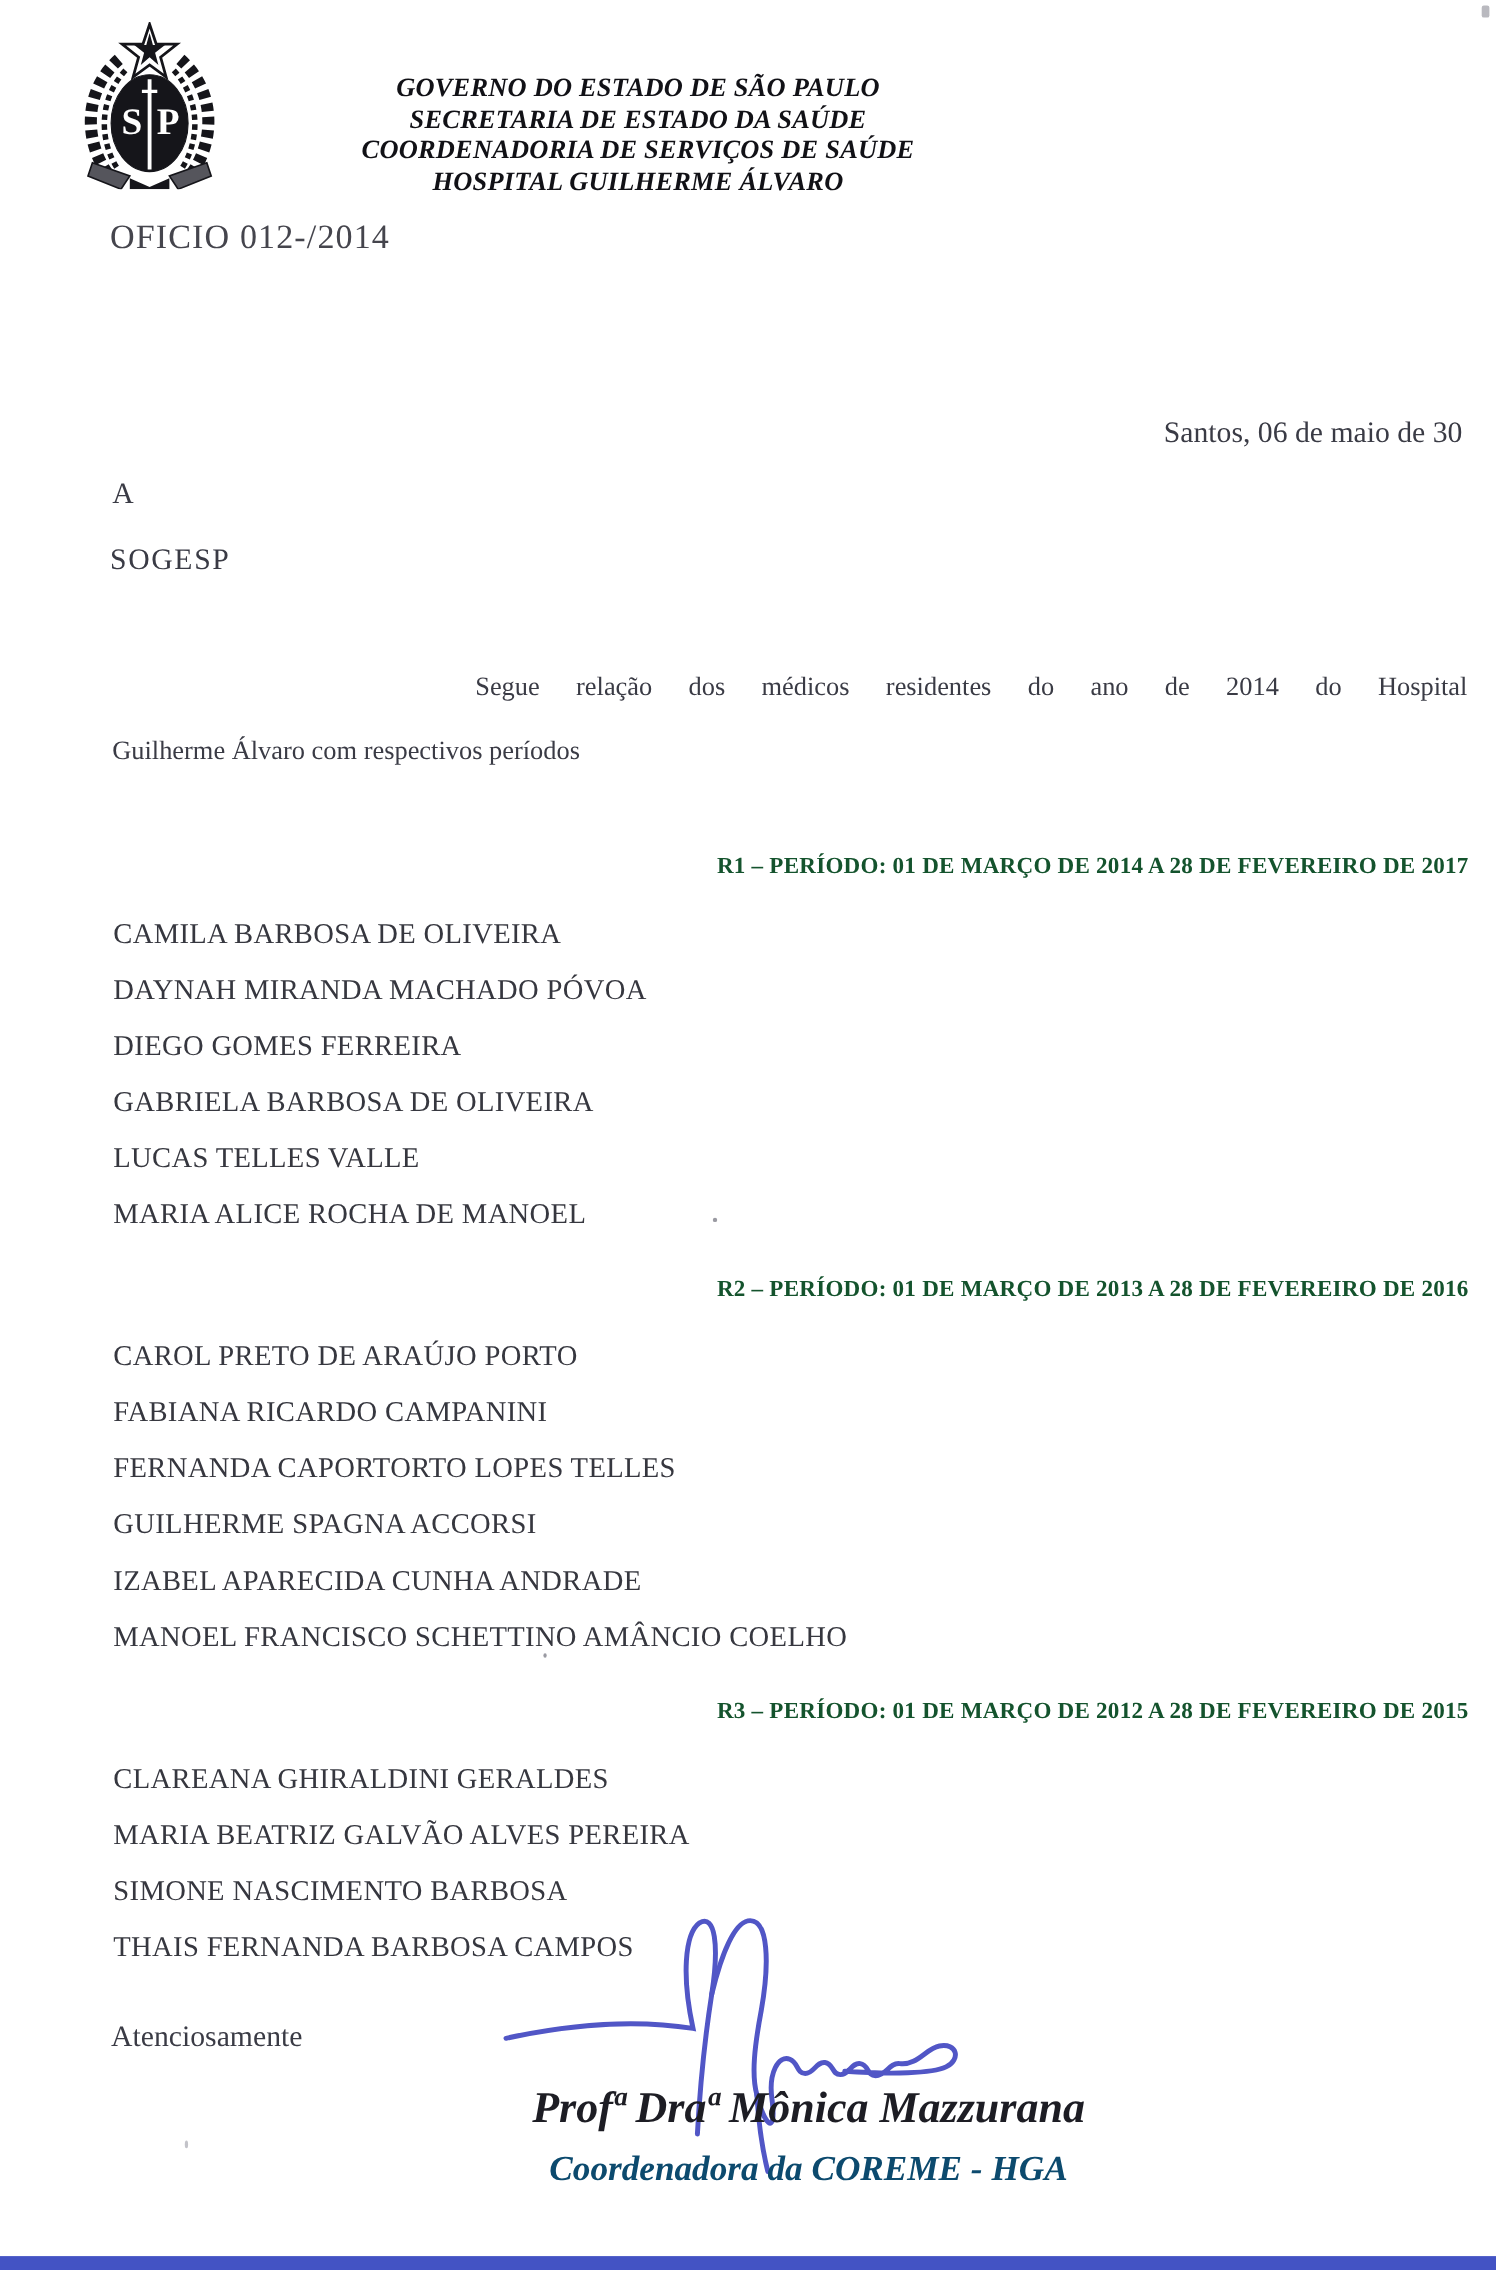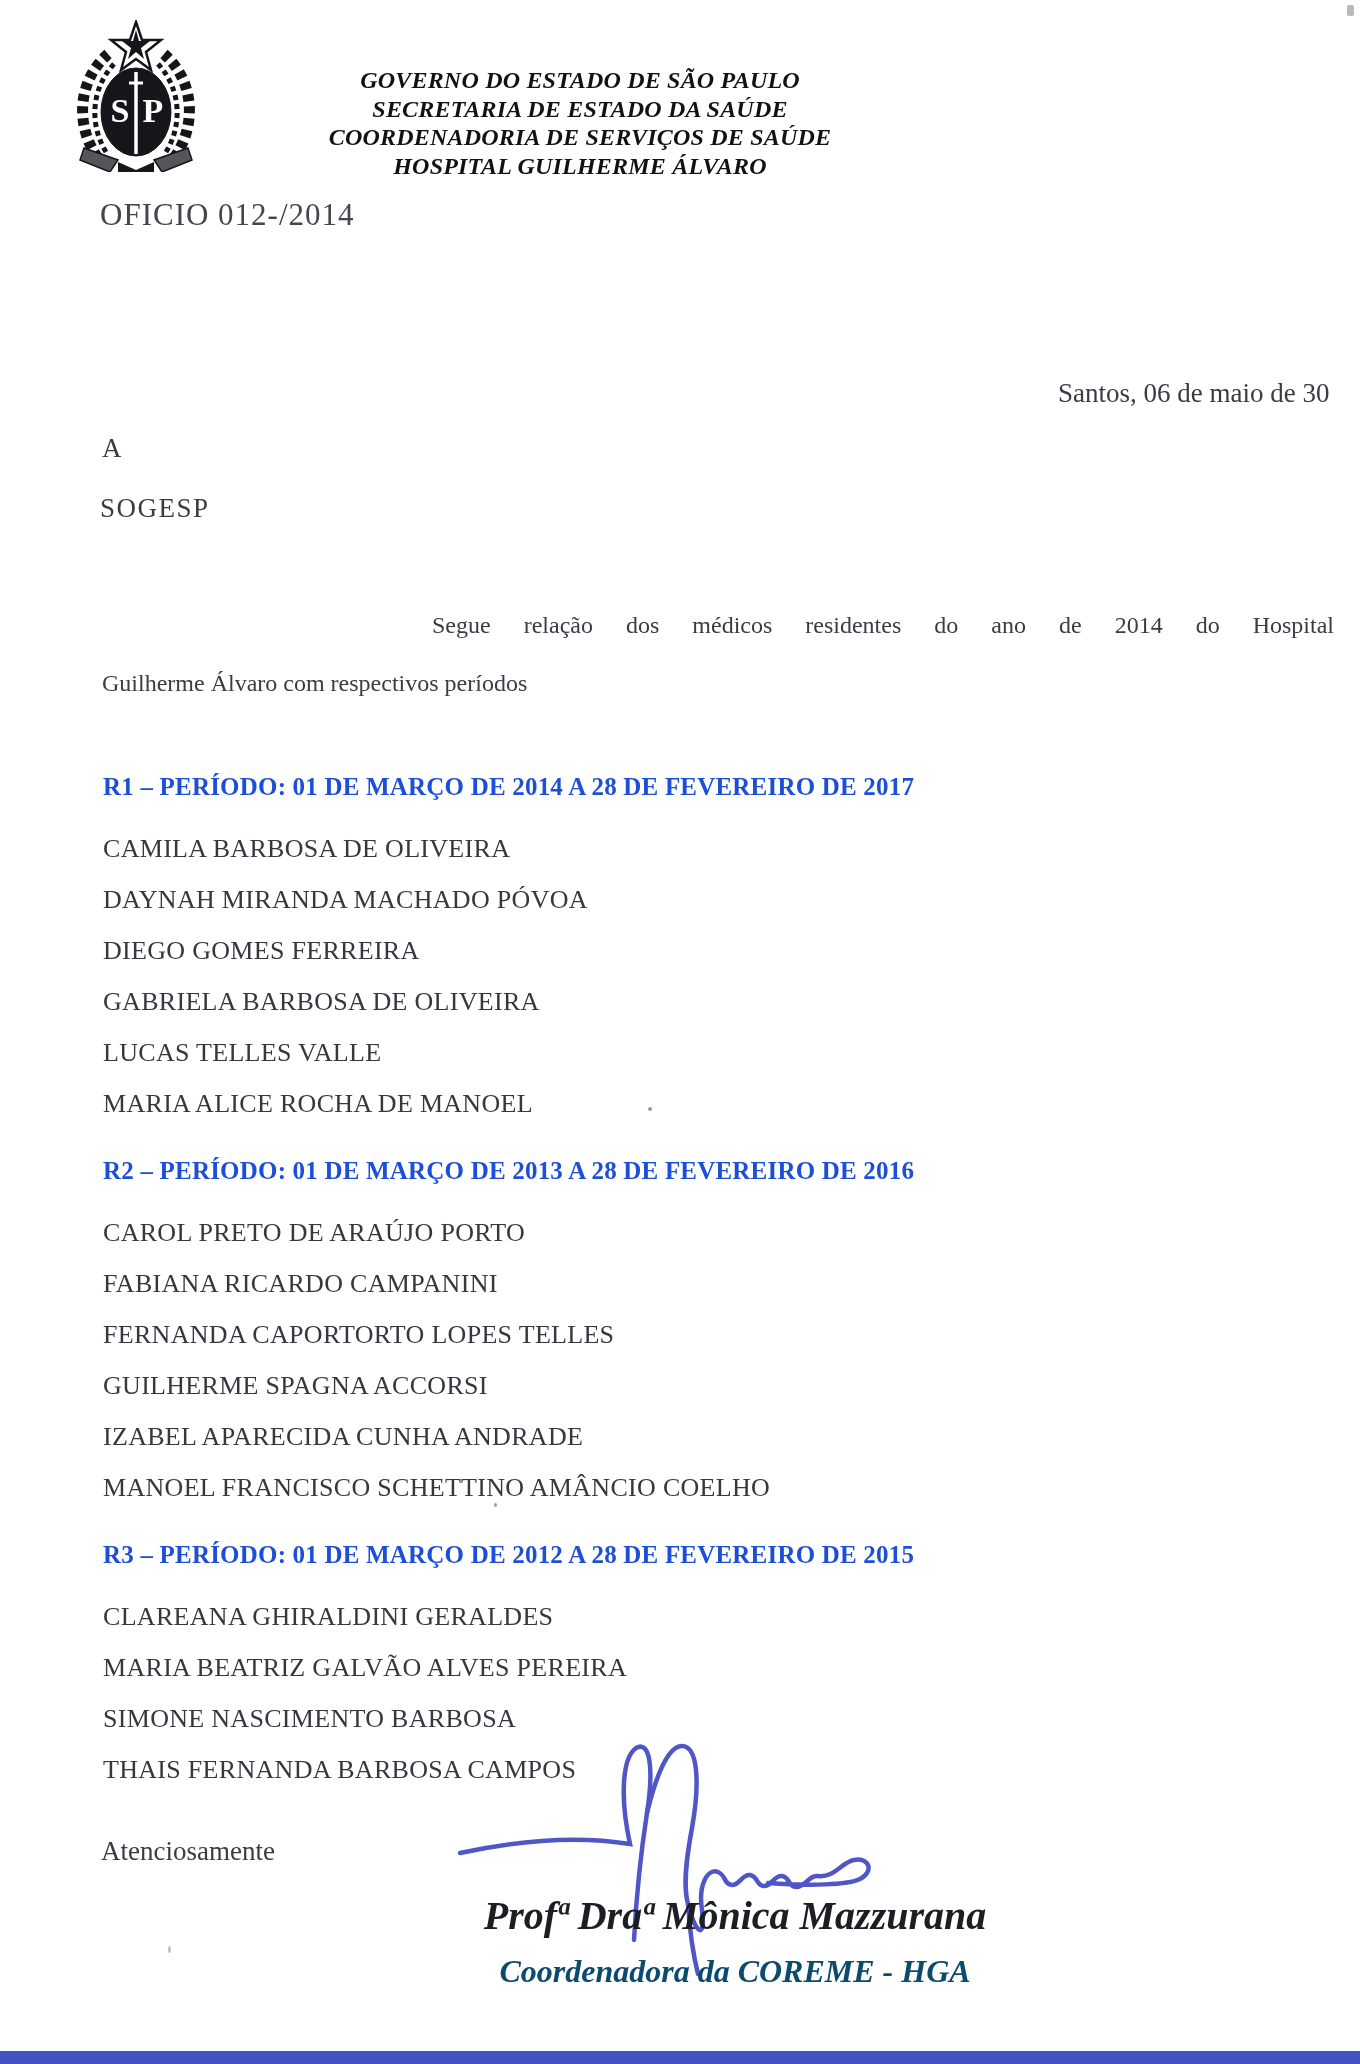--- a/index.html
+++ b/index.html
@@ -18,22 +18,22 @@
   
   .oficio{position:absolute;left:100px;top:197px;font-size:31px;color:#45454d;letter-spacing:1px;}
   .date-line{position:absolute;left:1058px;top:378px;font-size:27px;color:#3a3b45;white-space:nowrap;}
   .addr-a{position:absolute;left:102px;top:433px;font-size:27px;color:#3a3b45;}
   .addr-name{position:absolute;left:100px;top:493px;font-size:27px;color:#3a3b45;letter-spacing:1.5px;}
   .intro{position:absolute;left:102px;top:596px;width:1232px;font-size:24px;line-height:58px;color:#3a3b45;}
   .intro-line1{padding-left:330px;text-align:justify;text-align-last:justify;}
   .sections{position:absolute;left:103px;top:772px;width:1232px;}
   .section{margin-bottom:27px;}
   .section-heading{
-    font-weight:bold;font-size:25px;line-height:30px;margin-bottom:21px;
-    color:#1d4ed8;letter-spacing:.2px;
+    font-weight:bold;font-size:21px;line-height:30px;margin-bottom:21px;
+    color:#14532d;letter-spacing:.2px;text-align:right;
   }
   .name-line{font-size:26px;line-height:51px;color:#36373f;letter-spacing:.3px;}
   .salutation{position:absolute;left:101px;top:1836px;font-size:27px;color:#3a3b45;}
   .signature-svg{position:absolute;left:450px;top:1738px;width:500px;height:250px;}
   .signatory-name{
     position:absolute;left:300px;top:1892px;width:870px;text-align:center;
     font-weight:bold;font-style:italic;font-size:40px;color:#1d1d24;
   }
   .signatory-title{
     position:absolute;left:300px;top:1953px;width:870px;text-align:center;

